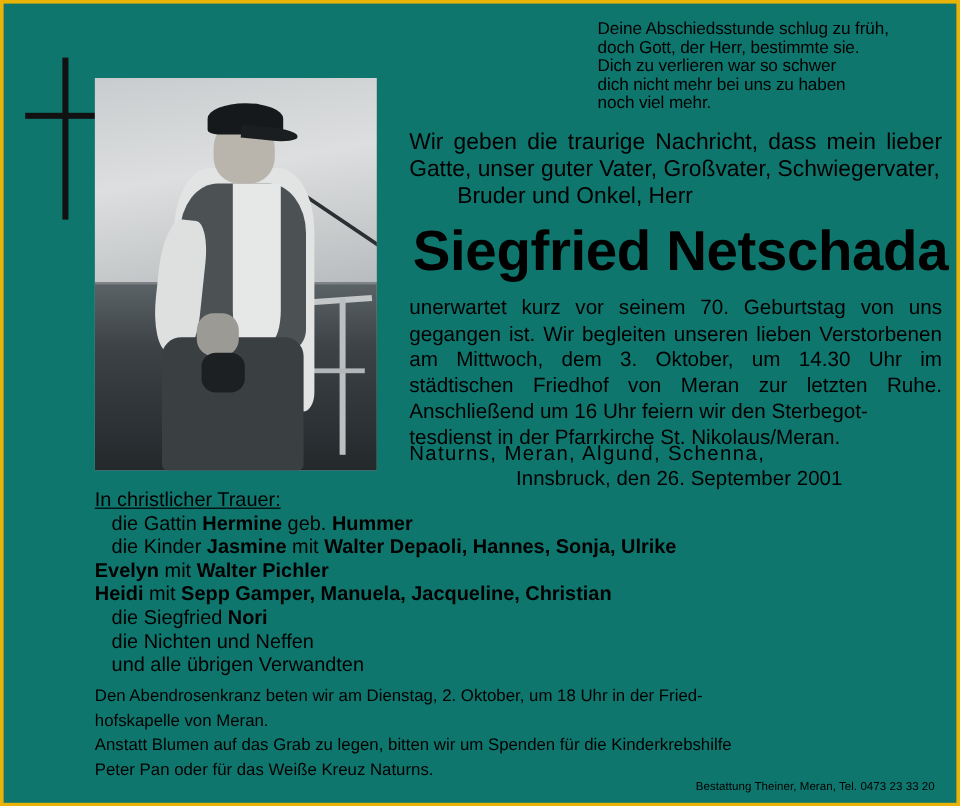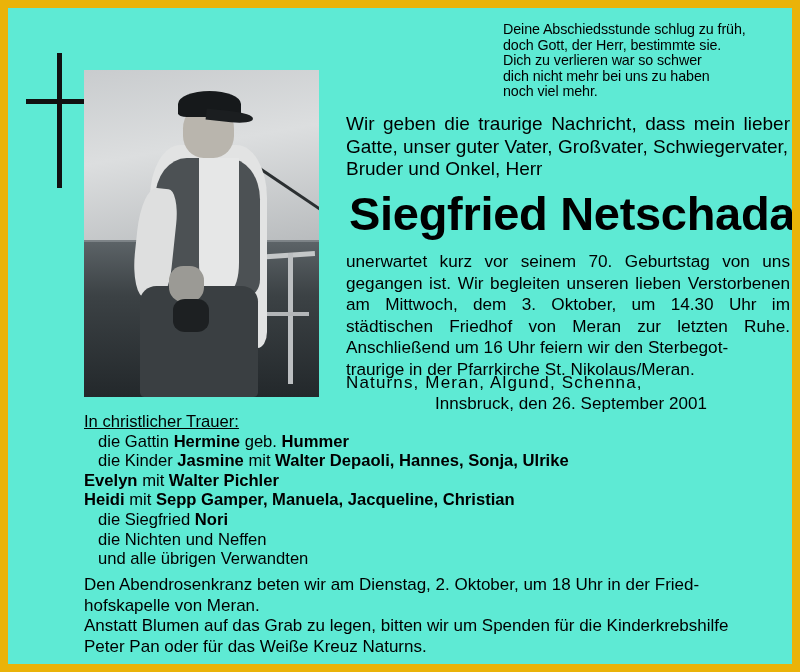--- a/index.html
+++ b/index.html
@@ -10,22 +10,22 @@
   body {
     font-family: "Liberation Sans", sans-serif;
     -webkit-font-smoothing: antialiased;
   }
 
   .card {
     position: relative;
     width: 800px;
     height: 672px;
     box-sizing: border-box;
-    background: #5eead4;
-    border: 8px solid #eab308;
+    background: #0f766e;
+    border: 3px solid #eab308;
     overflow: hidden;
   }
 
   .inner {
     position: relative;
     width: 100%;
     height: 100%;
   }
 
   
@@ -228,21 +228,21 @@
     position: absolute;
     left: 338px;
     top: 105px;
     width: 444px;
     font-size: 19px;
     line-height: 22.5px;
     color: #000;
     text-align: justify;
     text-justify: inter-word;
   }
-  .intro .last { display: block; }
+  .intro .last { display: block; margin-left: 40px; }
 
   .name {
     position: absolute;
     left: 341px;
     top: 186px;
     width: 450px;
     font-size: 47px;
     line-height: 40px;
     font-weight: bold;
     letter-spacing: -0.3px;
@@ -285,21 +285,21 @@
   }
   .mourners .head { display: block; text-decoration: underline; }
   .mourners .row  { display: block; padding-left: 14px; }
   .mourners .row.nopad { padding-left: 0; }
   .mourners b { font-weight: bold; }
 
   .para {
     position: absolute;
     left: 76px;
     width: 655px;
-    font-size: 17px;
+    font-size: 14px;
     line-height: 21.4px;
     color: #000;
     text-align: justify;
     text-justify: inter-word;
   }
   .para .last { display: block; }
   .para-rosary { top: 566px; }
   .para-flowers { top: 607px; }
 
   .footer {
@@ -353,21 +353,21 @@
 
     <div class="intro">
       <span>Wir geben die traurige Nachricht, dass mein lieber Gatte, unser guter Vater, Großvater, Schwiegervater,</span>
       <span class="last">Bruder und Onkel, Herr</span>
     </div>
 
     <div class="name">Siegfried Netschada</div>
 
     <div class="details">
       <span>unerwartet kurz vor seinem 70. Geburtstag von uns gegangen ist. Wir begleiten unseren lieben Verstorbenen am Mittwoch, dem 3. Oktober, um 14.30 Uhr im städtischen Friedhof von Meran zur letzten Ruhe. Anschließend um 16 Uhr feiern wir den Sterbegot-</span>
-      <span class="last">traurige in der Pfarrkirche St. Nikolaus/Meran.</span>
+      <span class="last">tesdienst in der Pfarrkirche St. Nikolaus/Meran.</span>
     </div>
 
     <div class="places">
       <span class="l1">Naturns, Meran, Algund, Schenna,</span>
       <span class="l2">Innsbruck, den 26. September 2001</span>
     </div>
 
     <div class="mourners">
       <span class="head">In christlicher Trauer:</span>
       <span class="row">
@@ -392,15 +392,16 @@
     <div class="para para-rosary">
       <span>Den Abendrosenkranz beten wir am Dienstag, 2. Oktober, um 18 Uhr in der Fried-</span>
       <span class="last">hofskapelle von Meran.</span>
     </div>
 
     <div class="para para-flowers">
       <span>Anstatt Blumen auf das Grab zu legen, bitten wir um Spenden für die Kinderkrebshilfe</span>
       <span class="last">Peter Pan oder für das Weiße Kreuz Naturns.</span>
     </div>
 
+    <div class="footer">Bestattung Theiner, Meran, Tel. 0473 23 33 20</div>
 
   </div>
 </div>
 
 </body></html>

